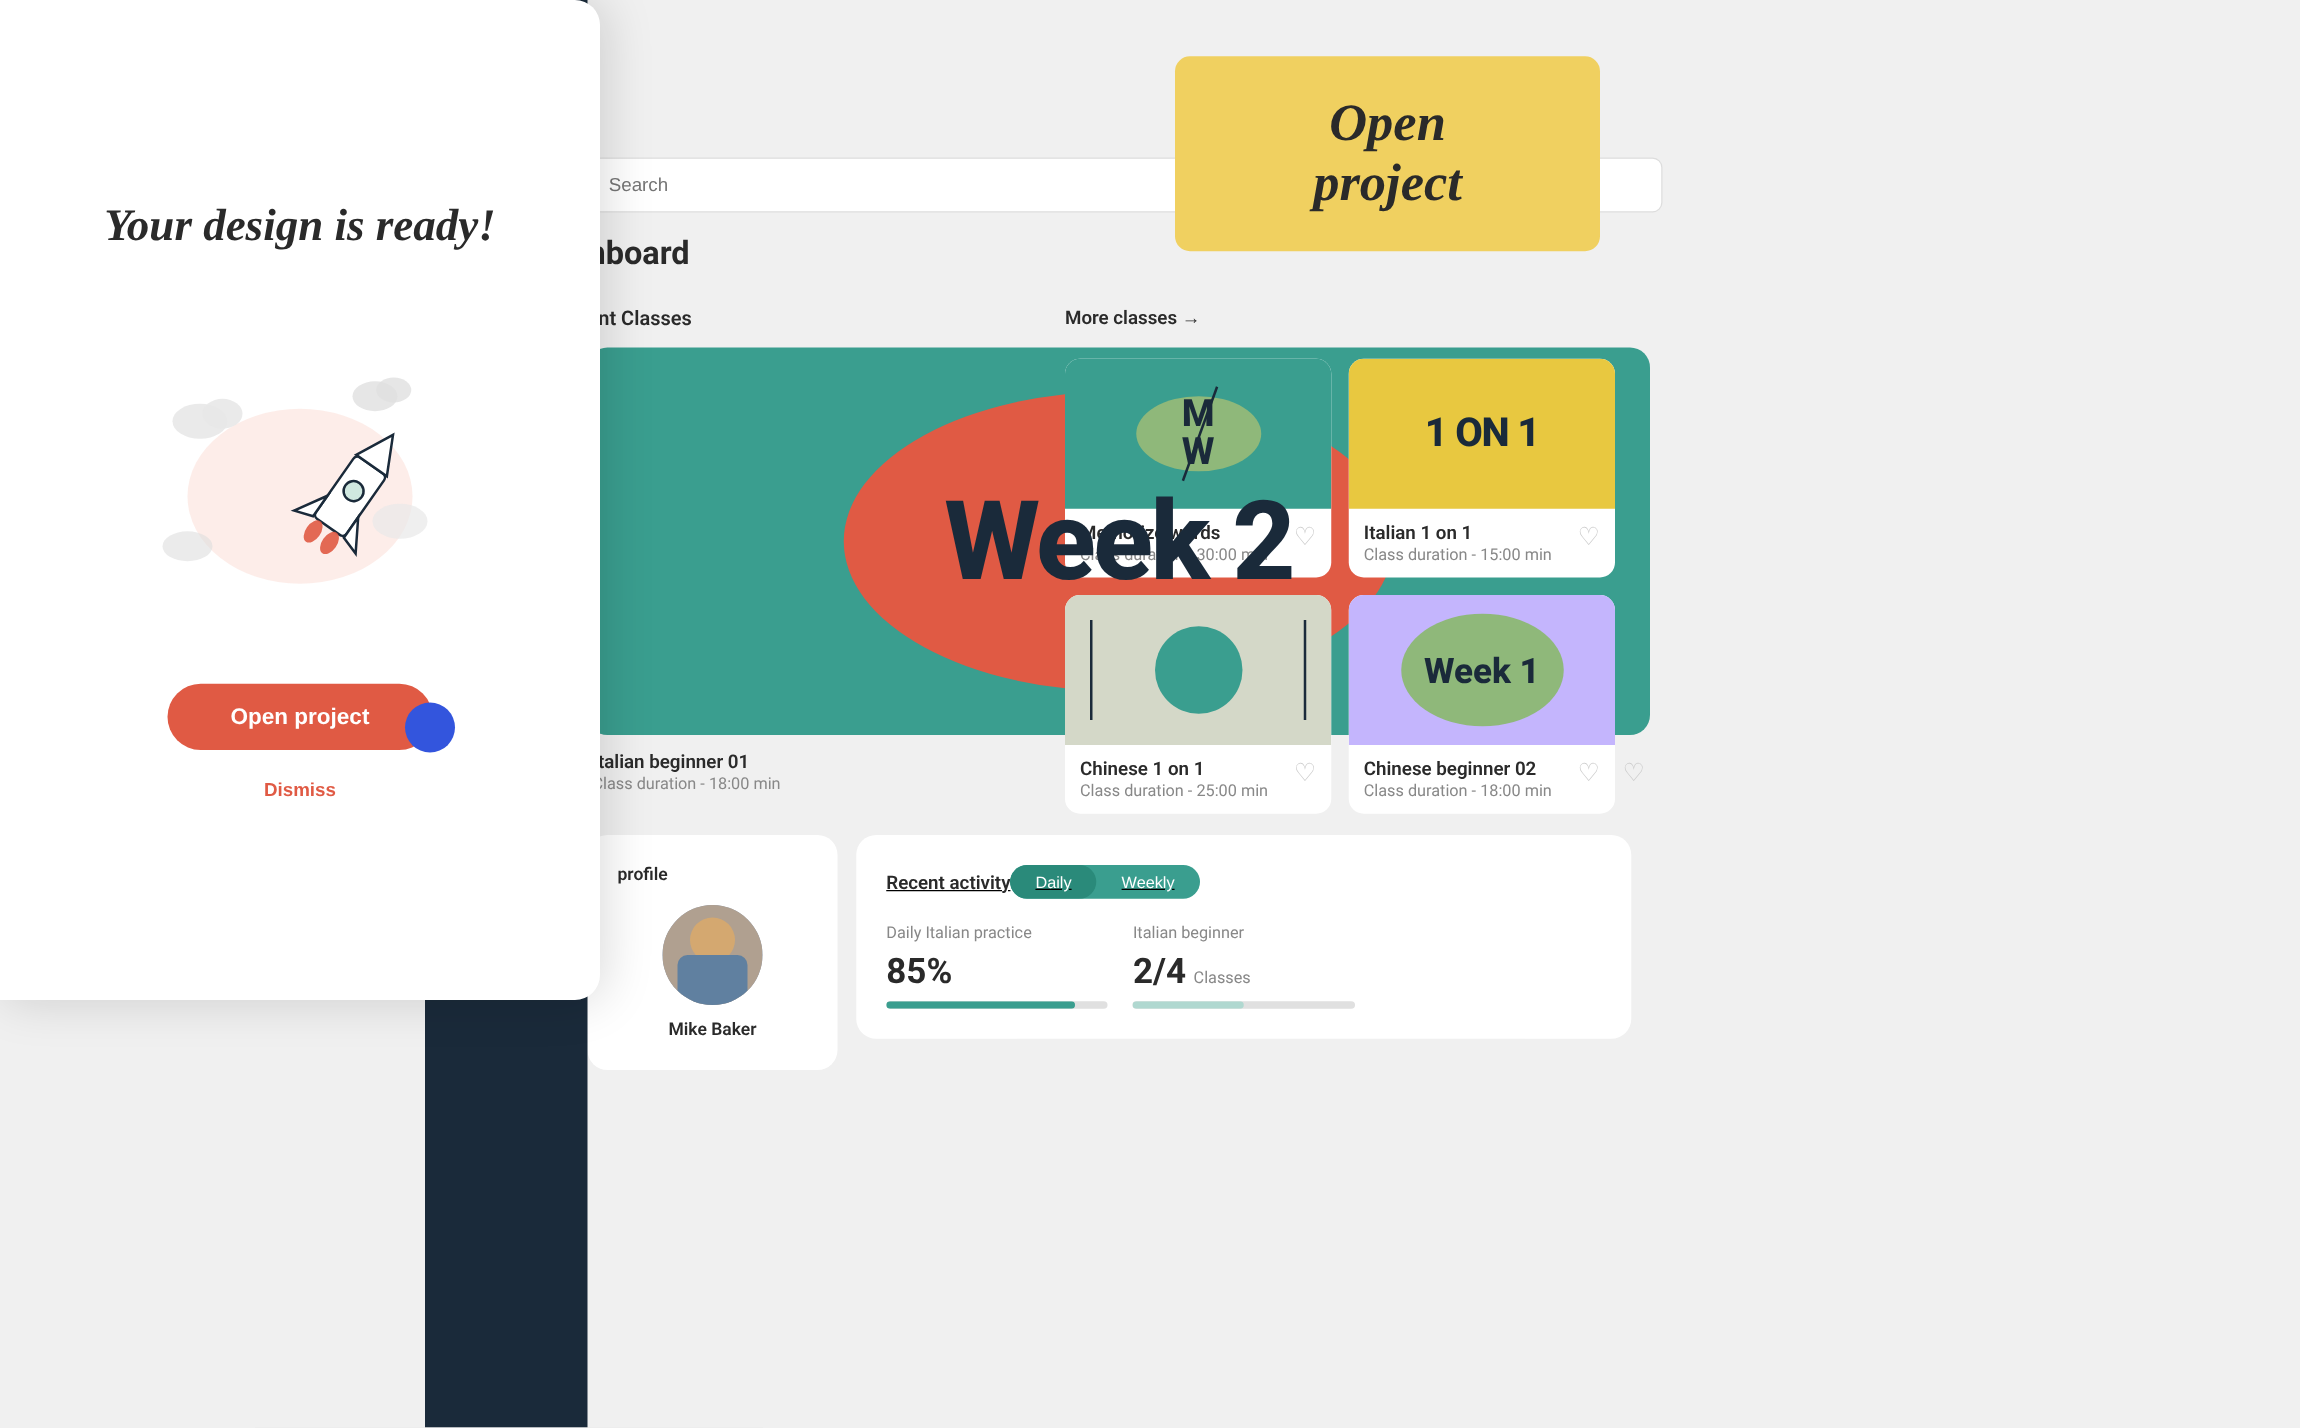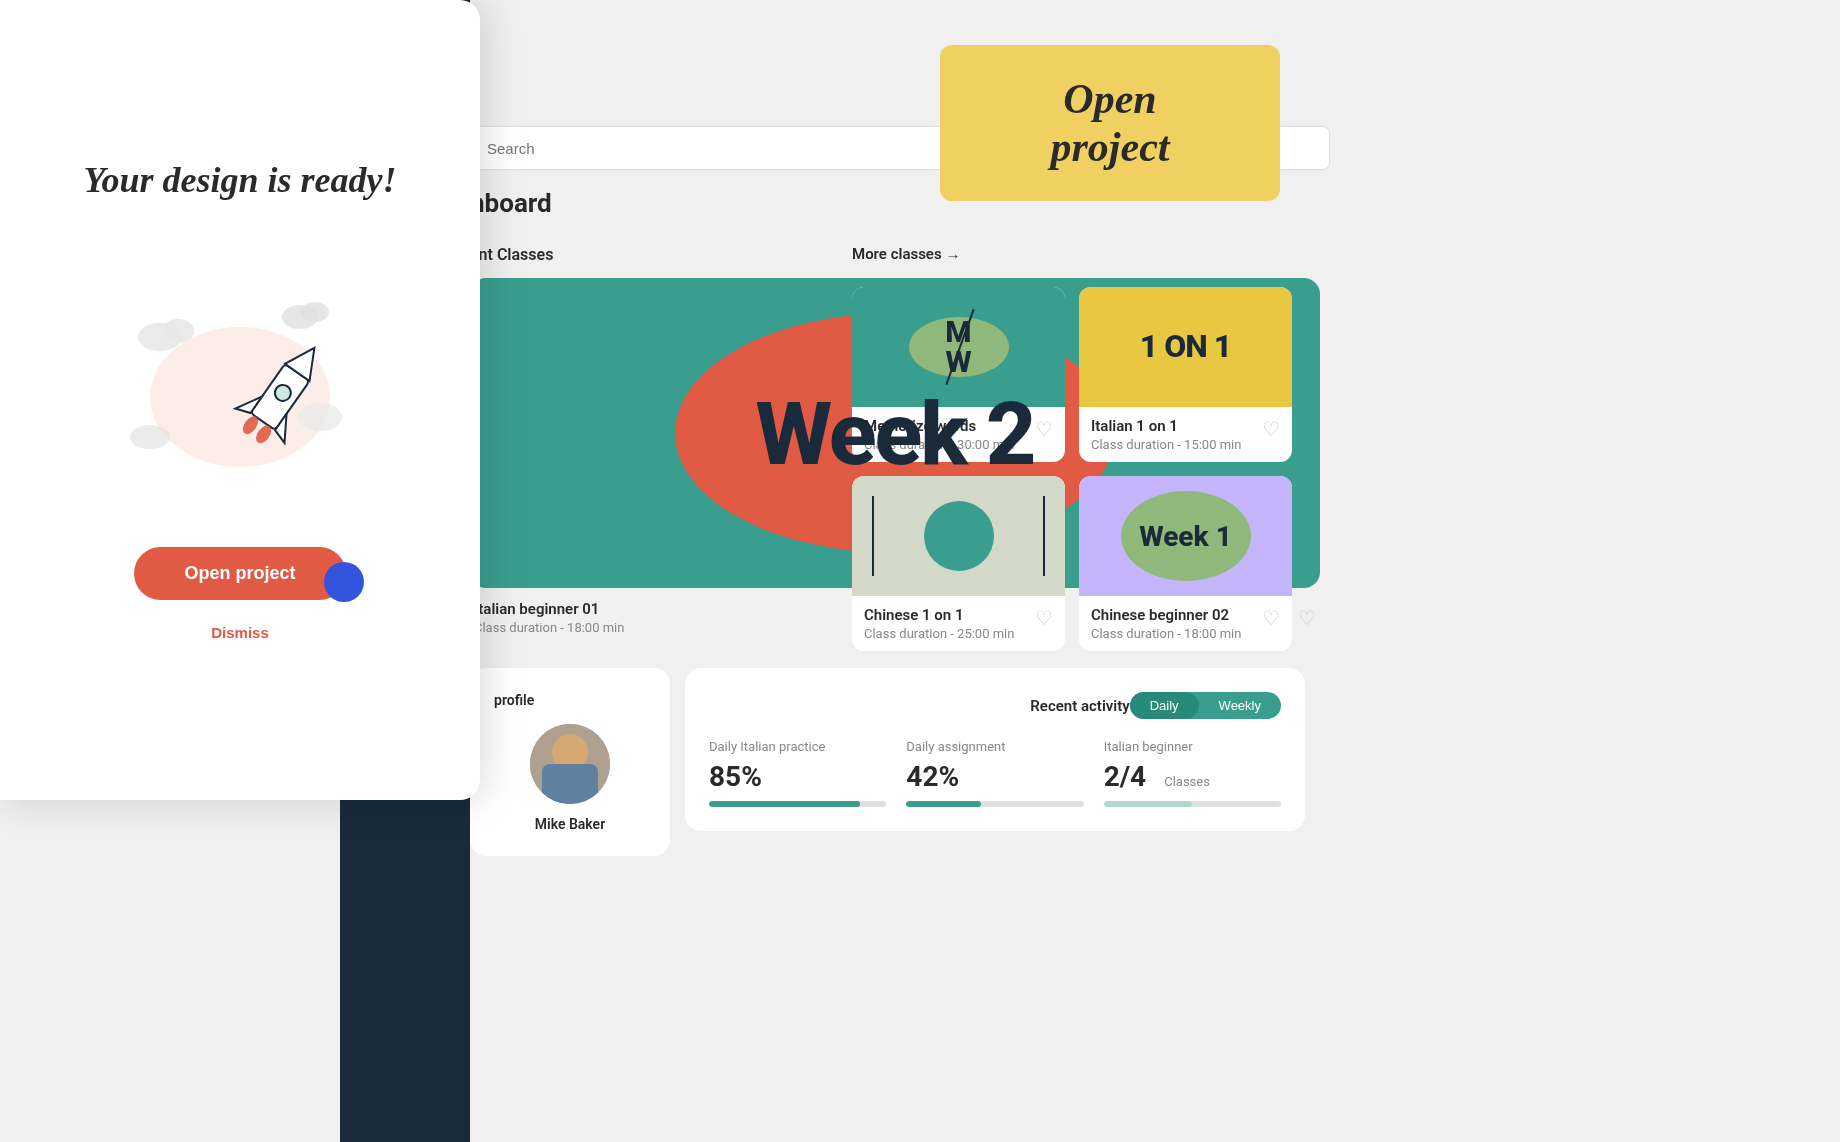--- a/index.html
+++ b/index.html
@@ -340,22 +340,23 @@
       left: 685px;
       width: 620px;
       background: white;
       border-radius: 16px;
       padding: 24px;
     }
 
     .activity-header {
       display: flex;
       align-items: center;
-      justify-content: flex-end;
+      justify-content: flex-start;
       margin-bottom: 20px;
+      text-decoration: underline;
     }
 
     .activity-title {
       font-size: 15px;
       font-weight: 600;
       color: #2a2a2a;
     }
 
     .tab-group {
       display: flex;
@@ -632,29 +633,22 @@
   </div>
   <div class="activity-stats">
     <div class="stat-item">
       <div class="stat-label">Daily Italian practice</div>
       <div class="stat-value">85%</div>
       <div class="progress-bar">
         <div class="progress-fill" style="width:85%"></div>
       </div>
     </div>
     <div class="stat-item">
-      <div class="stat-label">Daily assignment</div>
-      <div class="stat-value">42%</div>
-      <div class="progress-bar">
-        <div class="progress-fill" style="width:42%"></div>
-      </div>
-    </div>
-    <div class="stat-item">
       <div class="stat-label">Italian beginner</div>
-      <div style="display:flex;align-items:baseline;gap:18px;">
+      <div style="display:flex;align-items:baseline;gap:6px;">
         <div class="stat-value">2/4</div>
         <div class="stat-sub">Classes</div>
       </div>
       <div class="progress-bar">
         <div class="progress-fill" style="width:50%;background:#b0d8d0;"></div>
       </div>
     </div>
   </div>
 </div>
 

